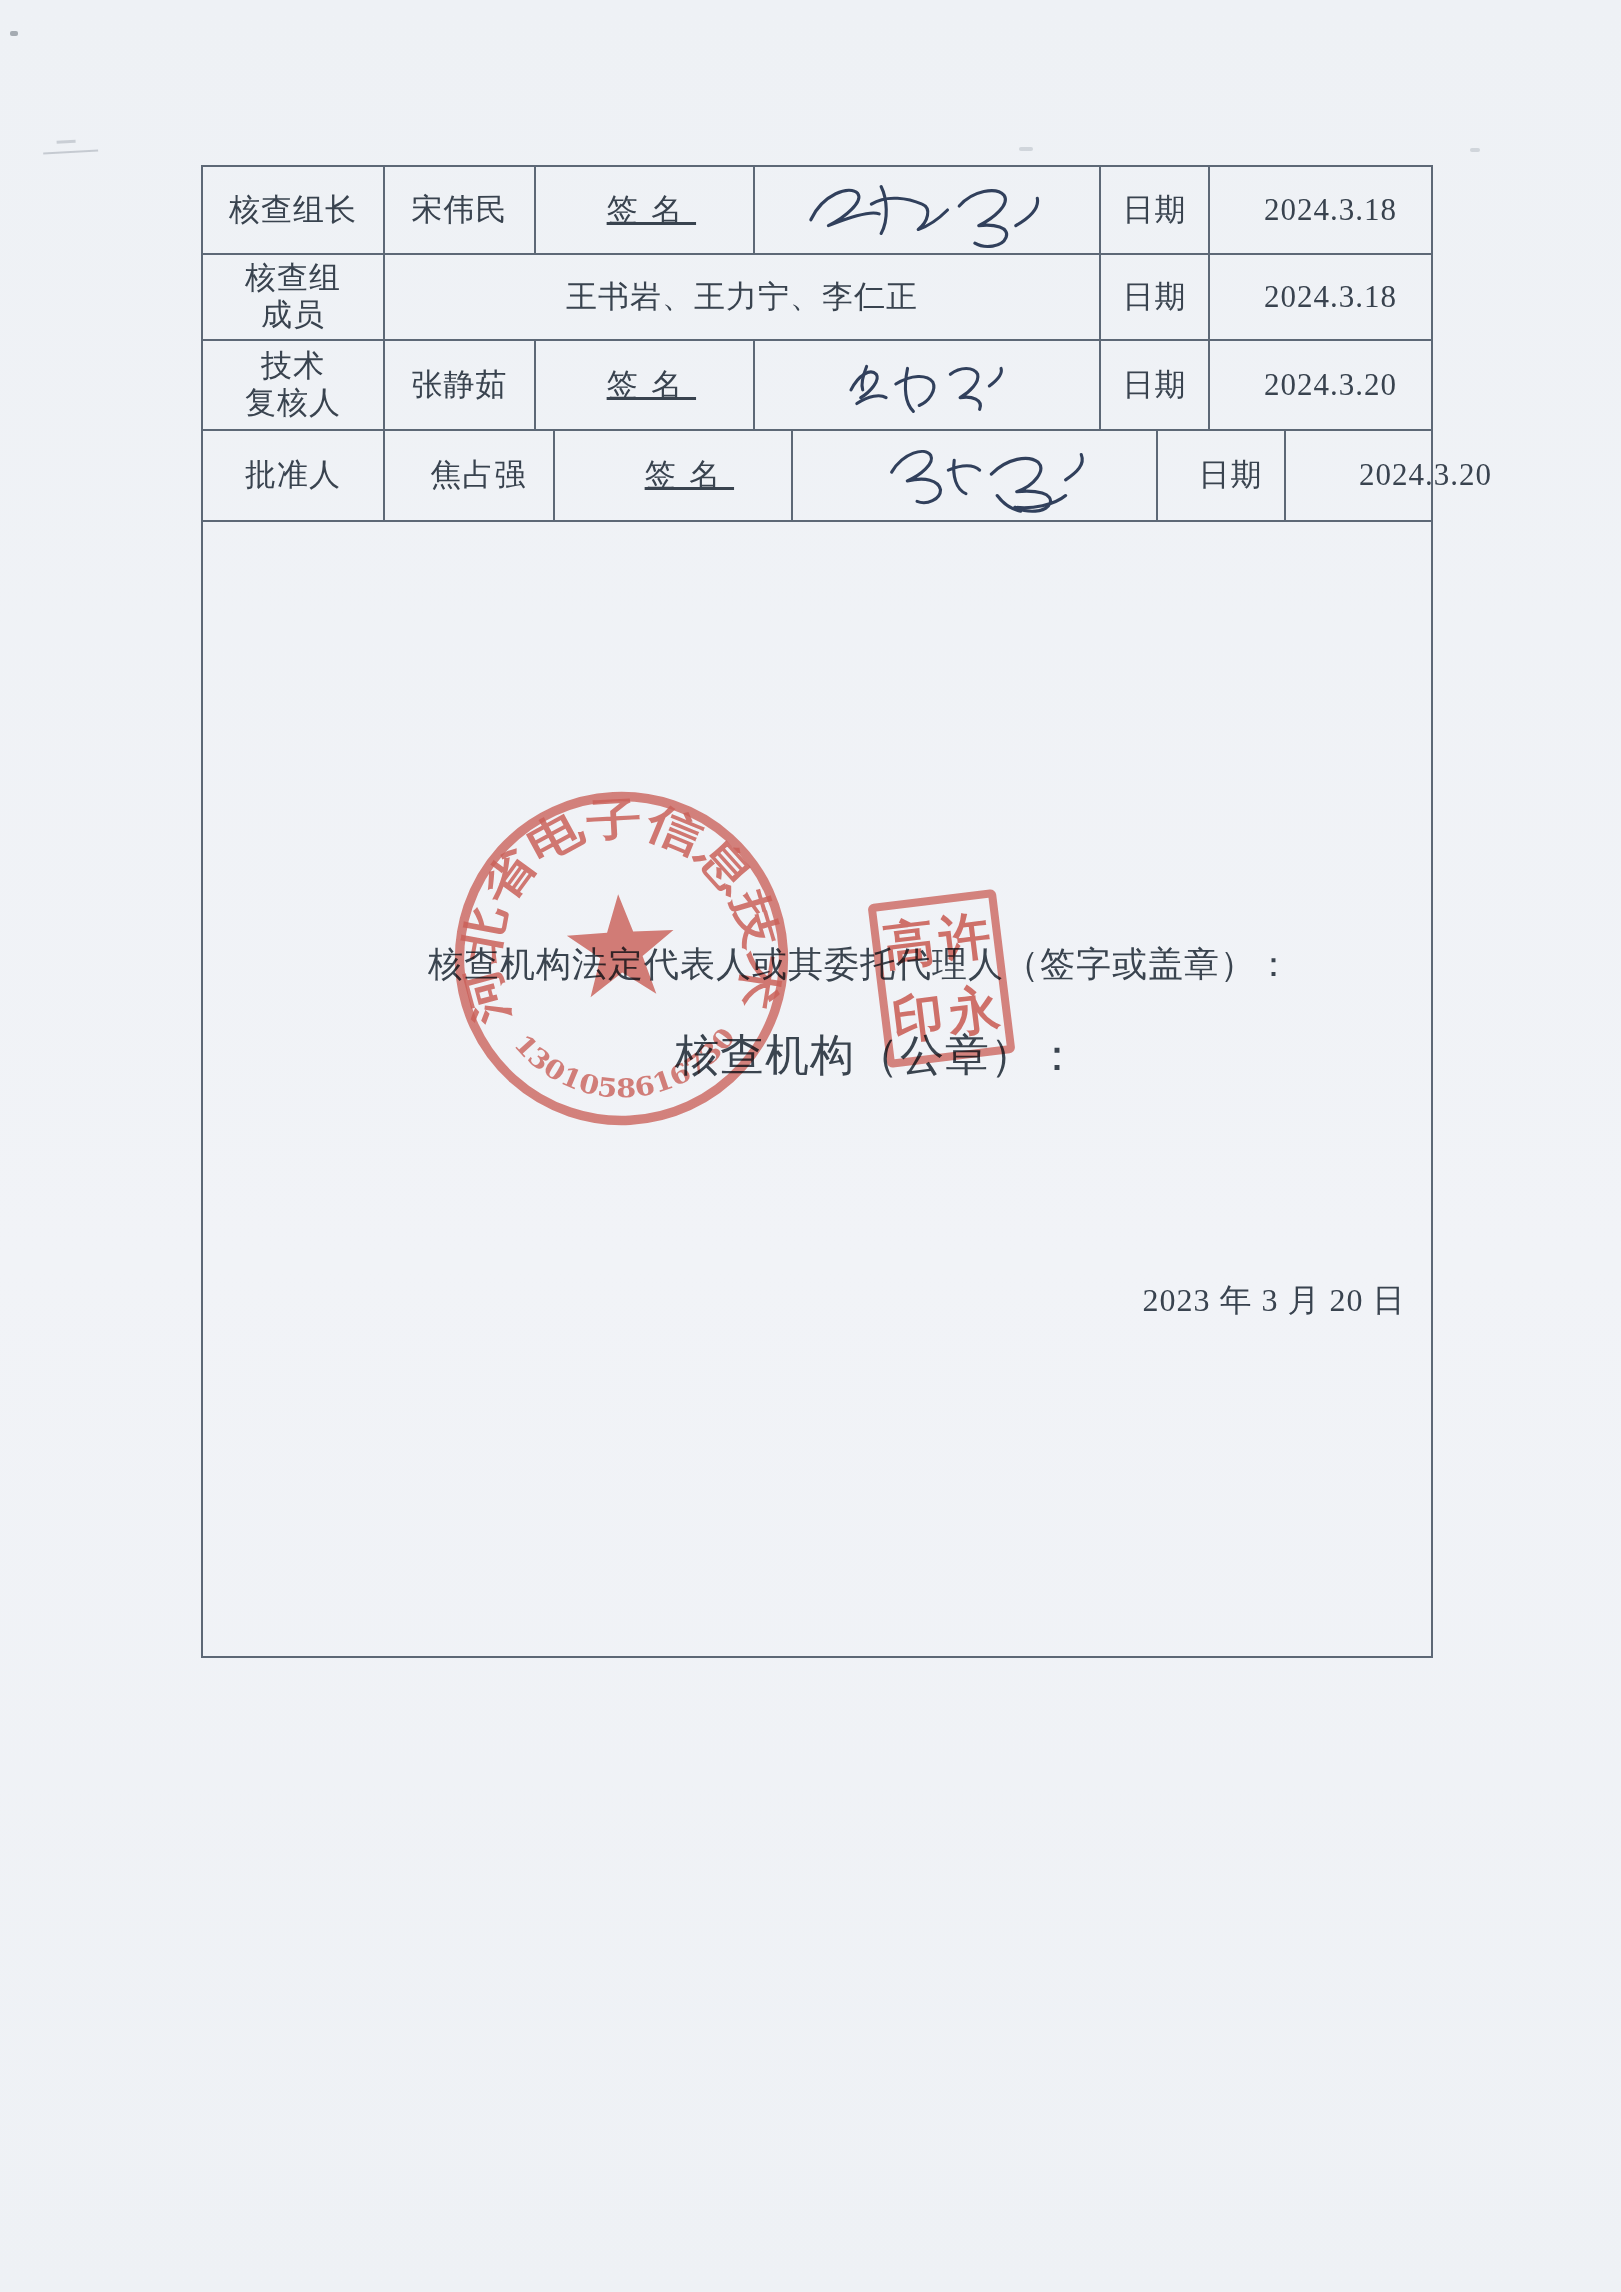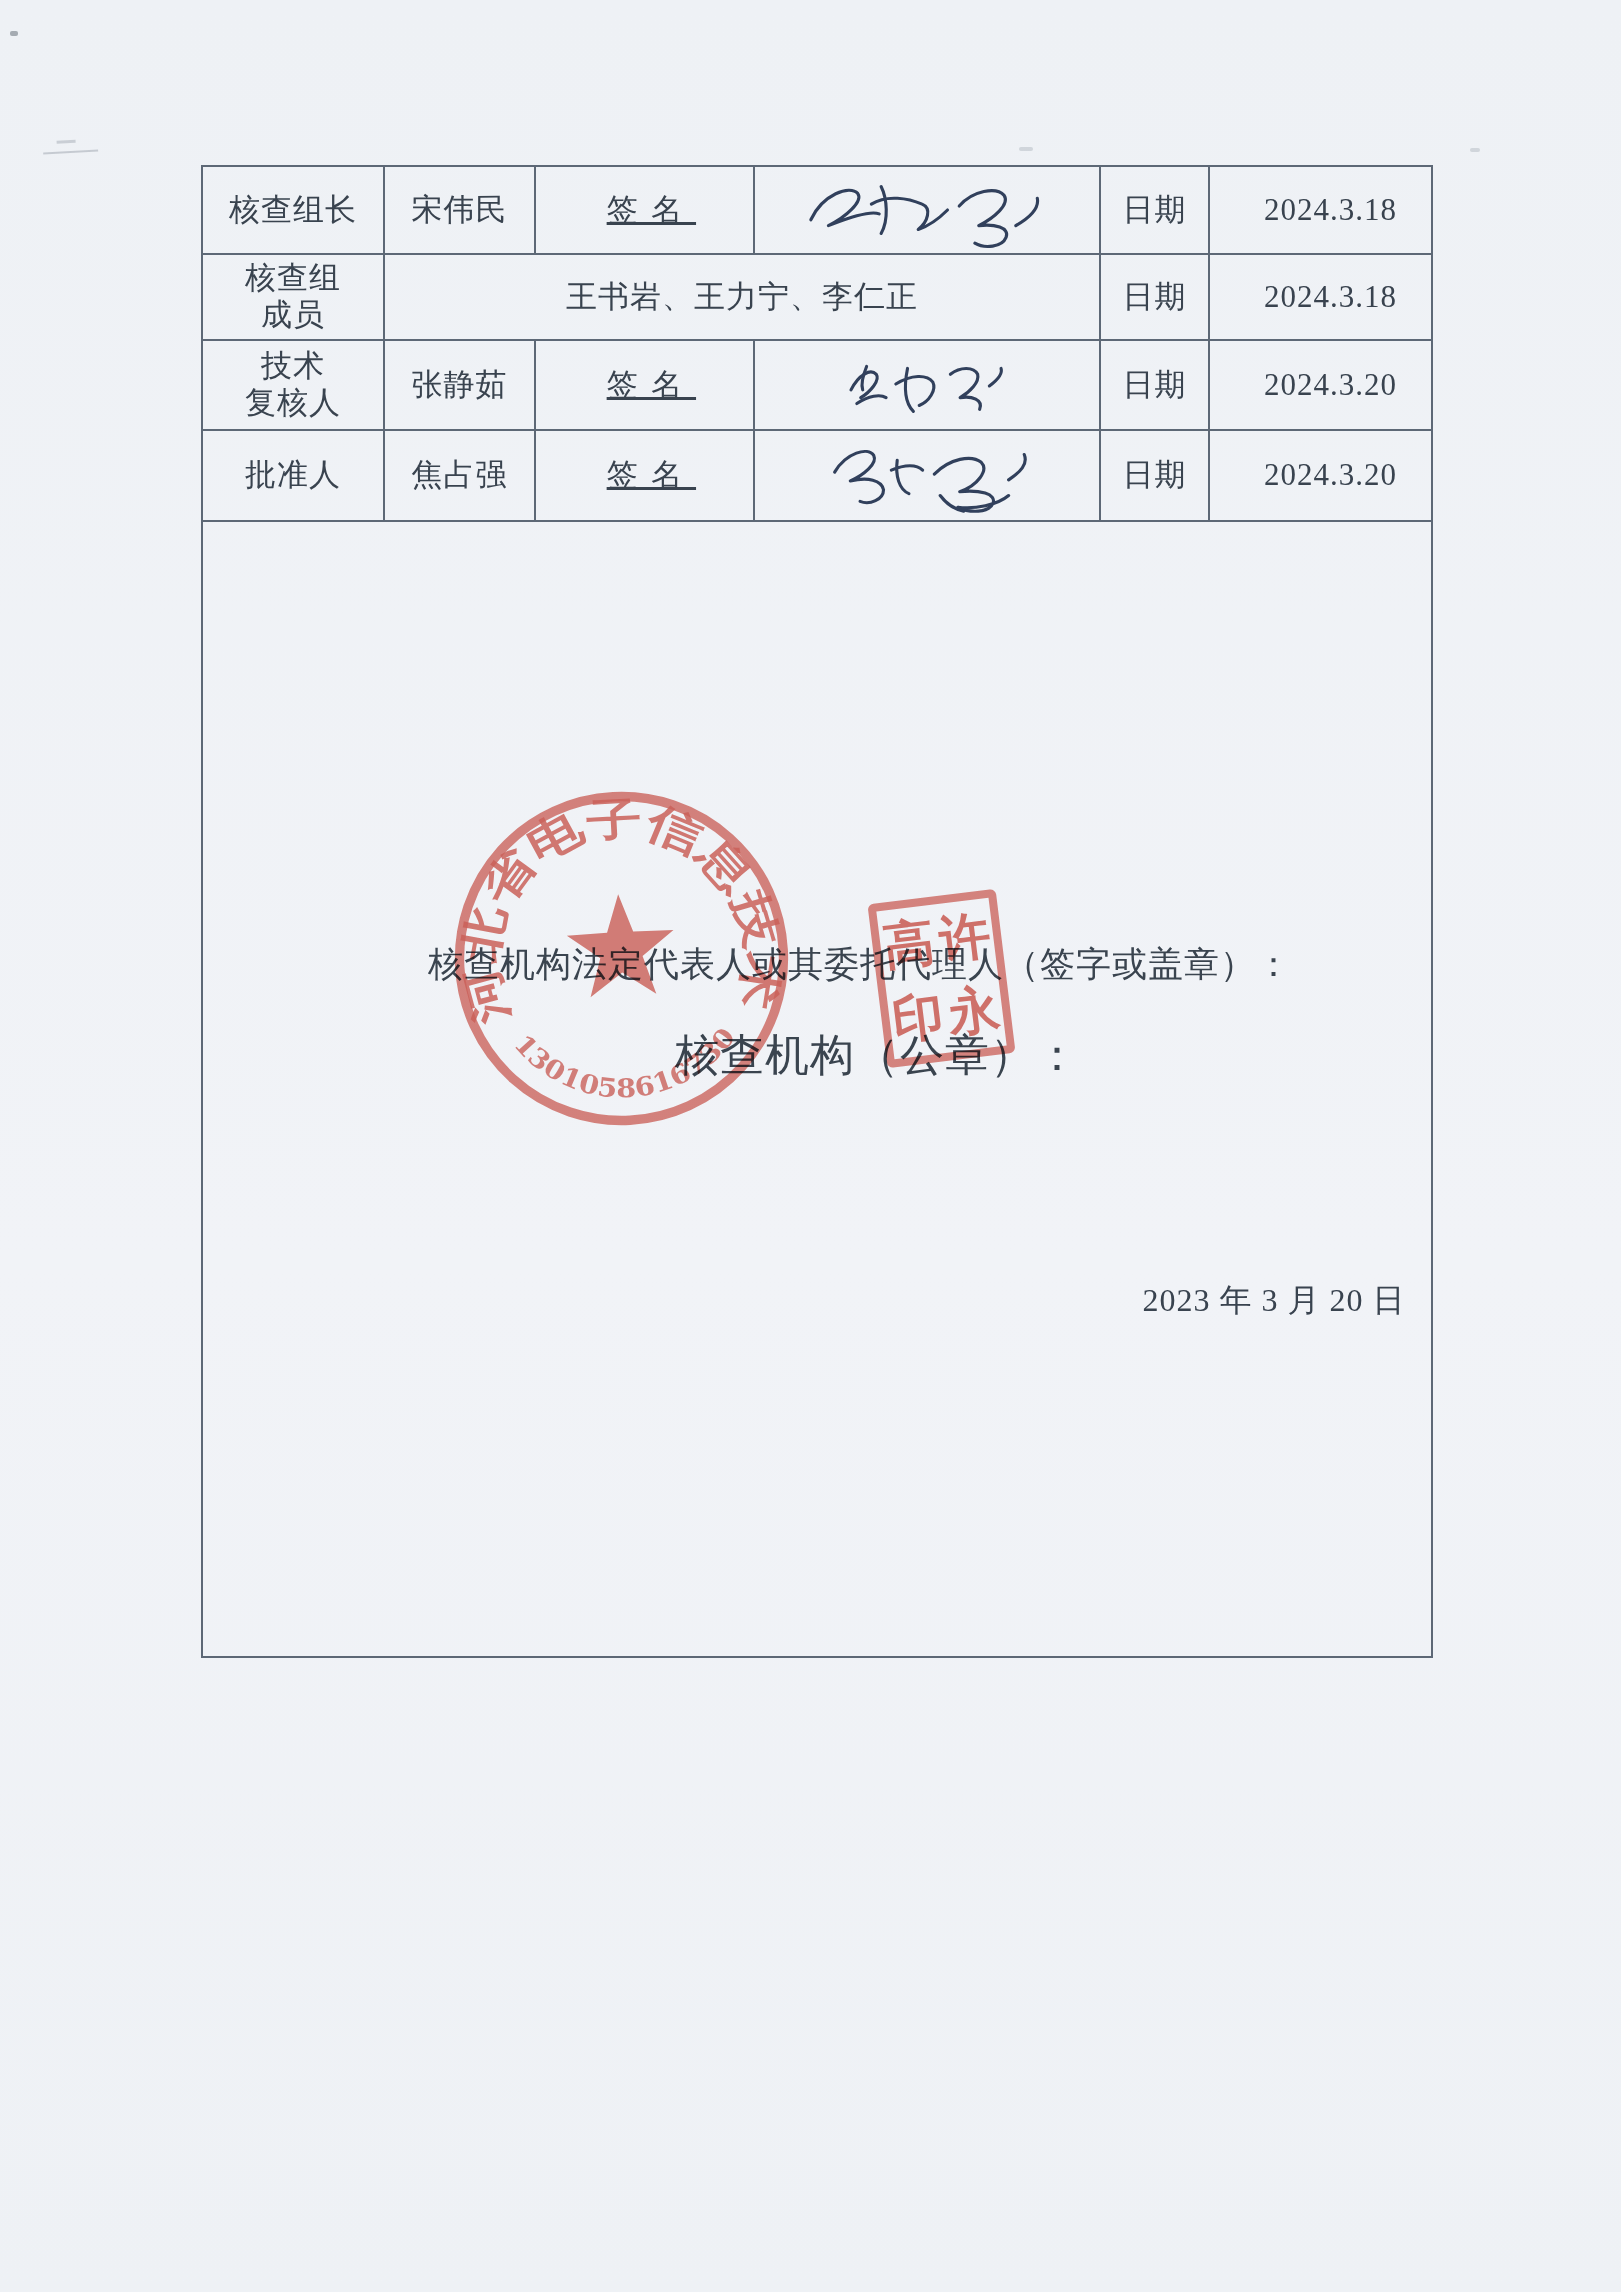--- a/index.html
+++ b/index.html
@@ -30,21 +30,21 @@
     display:flex;align-items:center;justify-content:center;
   }
   .statement-row .txt{
     font-size:33px;letter-spacing:1.5px;color:#39434f;
   }
   .sig-row{
     display:grid;border-bottom:2px solid #5d6876;
   }
   .cols-6{grid-template-columns:182px 151px 219px 346px 109px 222px;}
   .cols-4{grid-template-columns:182px 716px 109px 222px;}
-  .r1{height:86px;} .r2{height:84px;} .r3{height:88px;} .r4{height:89px;}
+  .r1{height:86px;} .r2{height:84px;} .r3{height:88px;} .r4{height:89px;gap:19px;}
   .cell{
     display:flex;align-items:center;justify-content:center;
     border-right:2px solid #5d6876;
     font-size:31px;letter-spacing:1px;text-align:center;
     white-space:pre-line;line-height:1.18;
     overflow:hidden;
   }
   .cell:last-child{border-right:none;margin-left:19px;}
   .sign-label{letter-spacing:13.7px;text-indent:13.7px;text-decoration:underline;}
   .sig-svg{display:block;}

